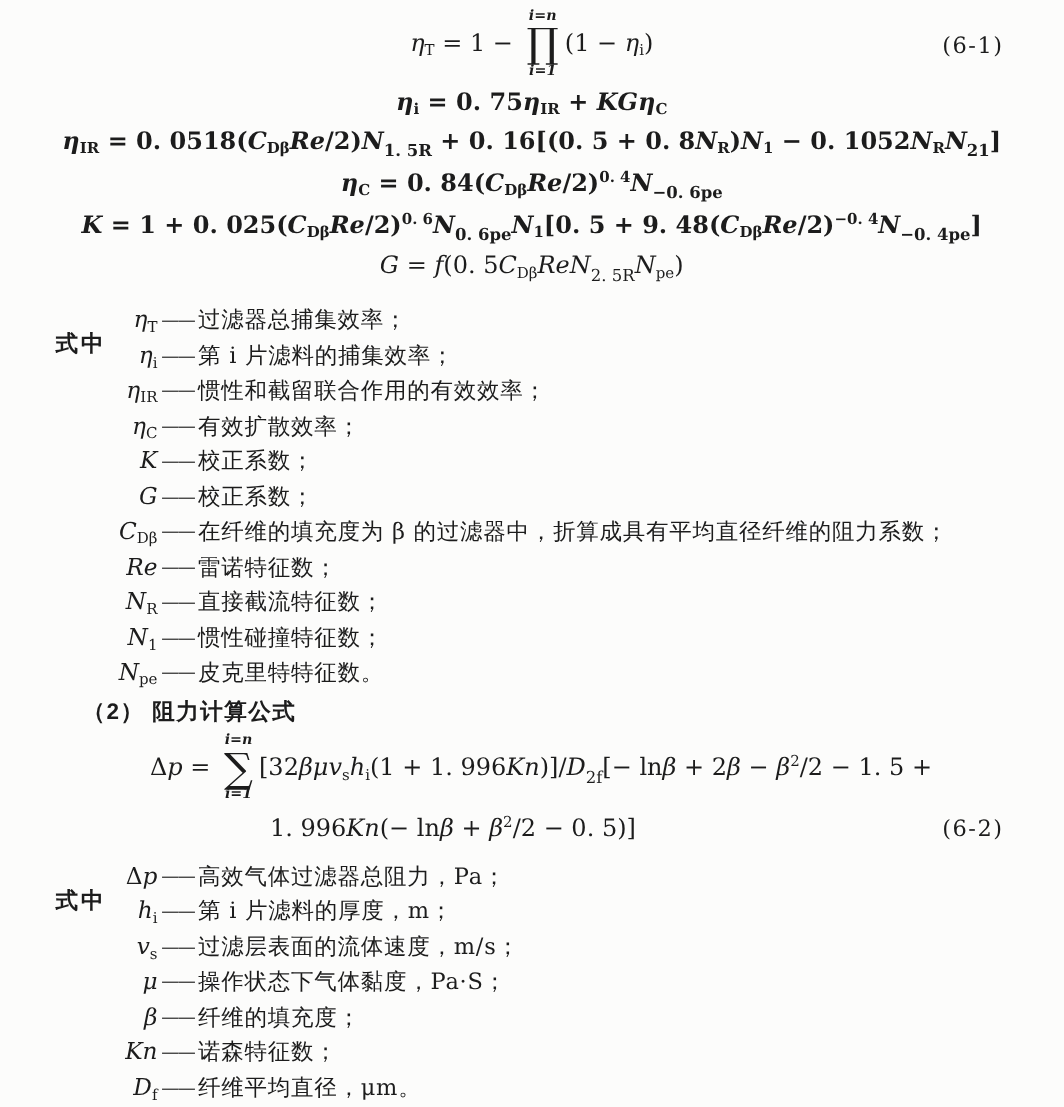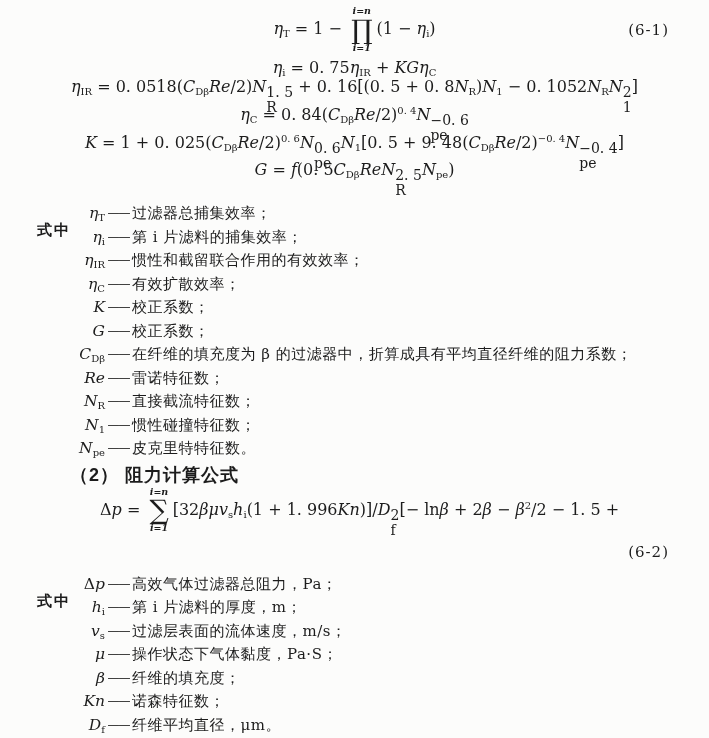--- a/index.html
+++ b/index.html
@@ -14,38 +14,38 @@
   
   .eqrow{
     position:relative;
     display:flex;
     align-items:center;
     justify-content:center;
     font-size:16px;
   }
   .eqrow .formula{white-space:nowrap;}
   .row-f1{margin-top:6px;height:48px;}
-  .row-std{height:28px;}
+  .row-std{height:28px;font-weight:bold;}
   .row-f6{height:26px;}
   .row-f7a{height:52px;justify-content:flex-start;padding-left:100px;}
   .row-f7b{height:26px;justify-content:flex-start;padding-left:180px;}
   .eqno{
     position:absolute;
     right:40px;top:50%;
     transform:translateY(-50%);
     font-size:15px;
     letter-spacing:1px;
   }
   
   .mi{font-style:italic;}
   .formula sub,.defsym sub{font-size:10px;vertical-align:-3px;line-height:1;}
   .formula sup{font-size:10px;vertical-align:6px;line-height:1;}
   .ss{
-    display:inline-flex;flex-direction:column;align-items:flex-start;
-    font-size:14px;line-height:1.1;vertical-align:-5px;
+    display:inline-flex;align-items:flex-start;
+    font-size:11px;line-height:1.1;vertical-align:-5px;
   }
   .bigop{
     display:inline-flex;flex-direction:column;align-items:center;
     line-height:1;margin:0 4px;vertical-align:middle;
   }
   .bigop .op{font-size:27px;line-height:0.95;}
   .bigop .lim{font-size:9.5px;font-style:italic;line-height:1.15;font-weight:bold;}
   
   .deflist{position:relative;}
   .deflist-1{margin-top:10px;}
@@ -62,23 +62,23 @@
     font-size:15.5px;white-space:nowrap;
   }
   .defdash{
     flex:0 0 27px;width:27px;text-align:center;
     font-size:12px;letter-spacing:-1px;overflow:hidden;
   }
   .defdesc{font-size:15px;letter-spacing:0.5px;white-space:nowrap;}
   
   .sec-heading{
     margin-top:2px;height:24px;line-height:24px;
-    padding-left:70px;
+    padding-left:55px;
     font-family:"Liberation Sans","DejaVu Sans",sans-serif;
-    font-weight:bold;font-size:18px;letter-spacing:1px;
+    font-weight:bold;font-size:15px;letter-spacing:1px;
   }
 </style>
 </head>
 <body>
 
 <div class="page" style="background: rgb(252, 252, 251); color: rgb(28, 28, 28);">
 
   <div class="eqrow row-f1">
     <span class="formula"><span class="mi">η</span><sub>T</sub><span> = 1 − </span><span class="bigop">
           <span class="lim">i=n</span>
@@ -194,20 +194,21 @@
           <span class="lim">i=n</span>
           <span class="op">∑</span>
           <span class="lim">i=1</span>
         </span><span>[32</span><span class="mi">βμv</span><sub>s</sub><span class="mi">h</span><sub>i</sub><span>(1 + 1. 996</span><span class="mi">Kn</span><span>)]/</span><span class="mi">D</span><span class="ss">
           <span>2</span>
           <span>f</span>
         </span><span>[− ln</span><span class="mi">β</span><span> + 2</span><span class="mi">β</span><span> − </span><span class="mi">β</span><sup>2</sup><span>/2 − 1. 5 +</span></span>
   </div>
 
   <div class="eqrow row-f7b">
+    <span class="formula"><span>1. 996</span><span class="mi">Kn</span><span>(− ln</span><span class="mi">β</span><span> + </span><span class="mi">β</span><sup>2</sup><span>/2 − 0. 5)]</span></span>
     <span class="eqno">(6-2)</span>
   </div>
 
   <div class="deflist deflist-2">
     <span class="shizhong">式中</span>
     <div>
         <div class="defrow">
           <span class="defsym"><span>Δ</span><span class="mi">p</span></span>
           <span class="defdash">——</span>
           <span class="defdesc">高效气体过滤器总阻力，Pa；</span>

